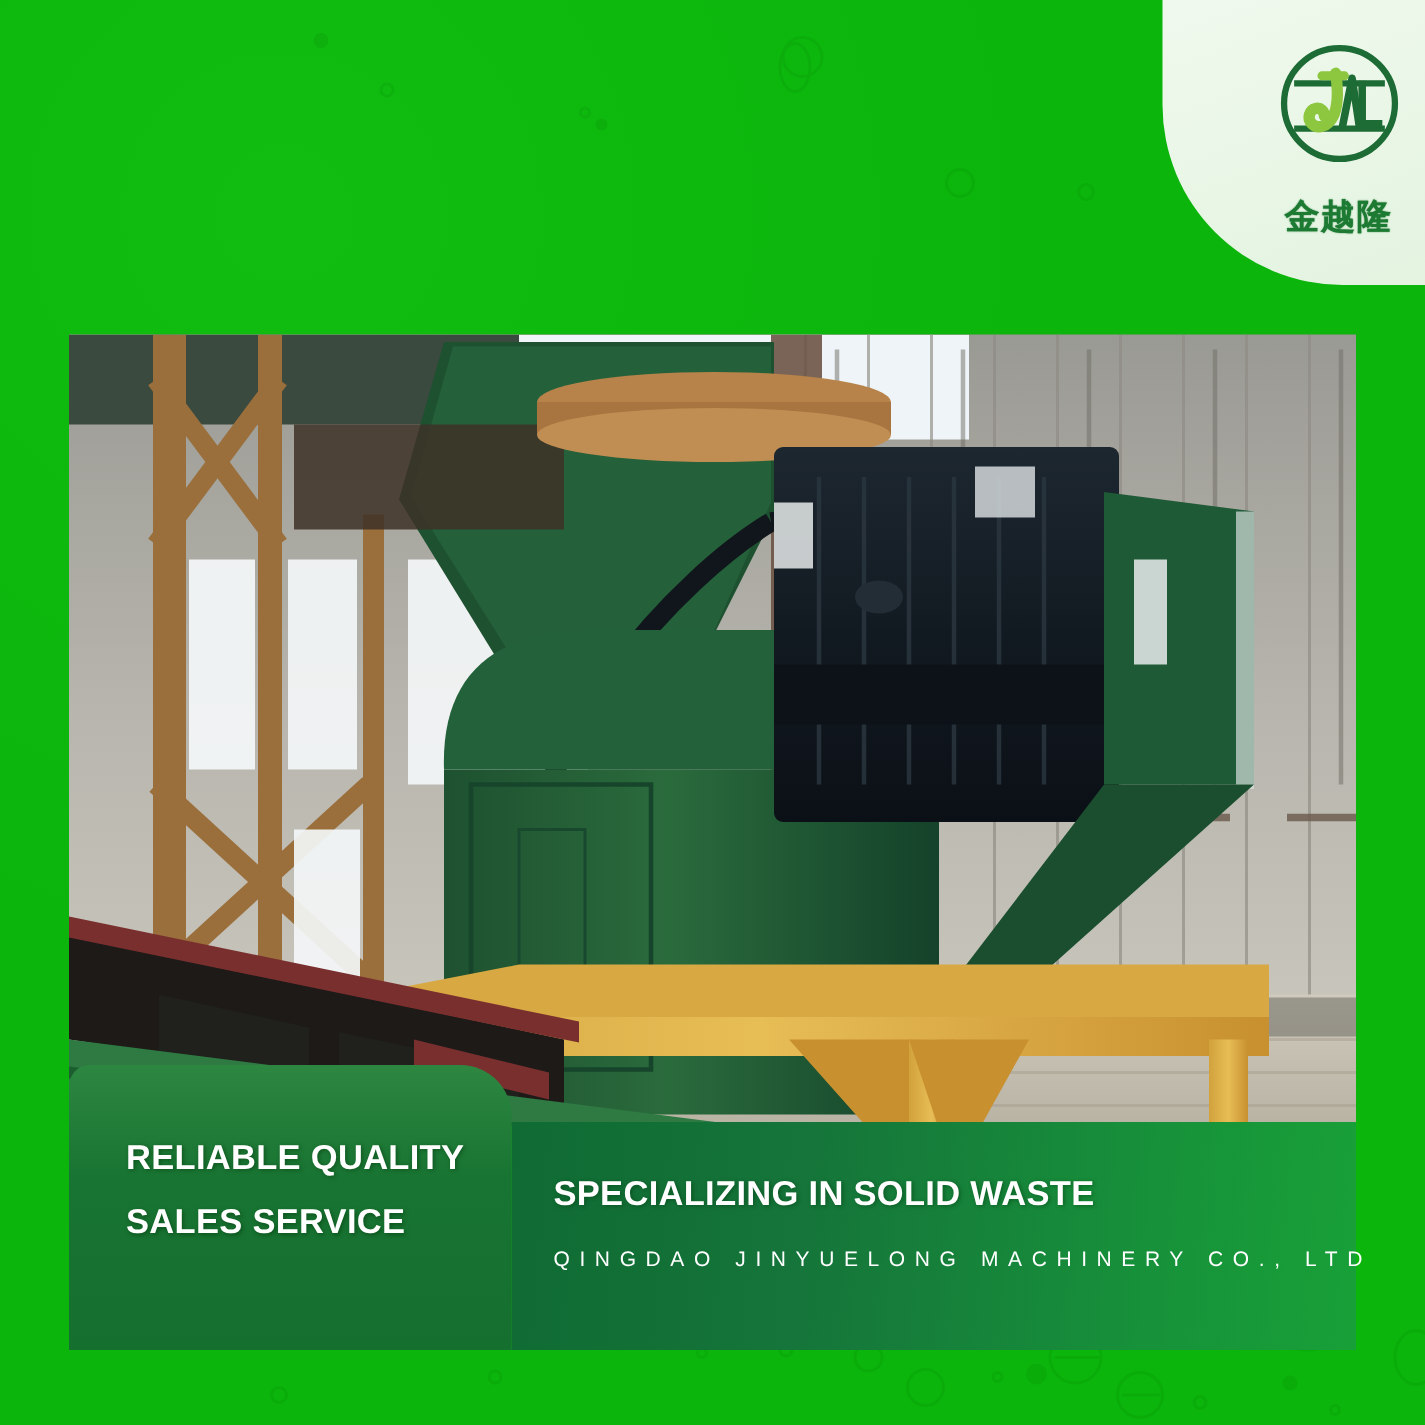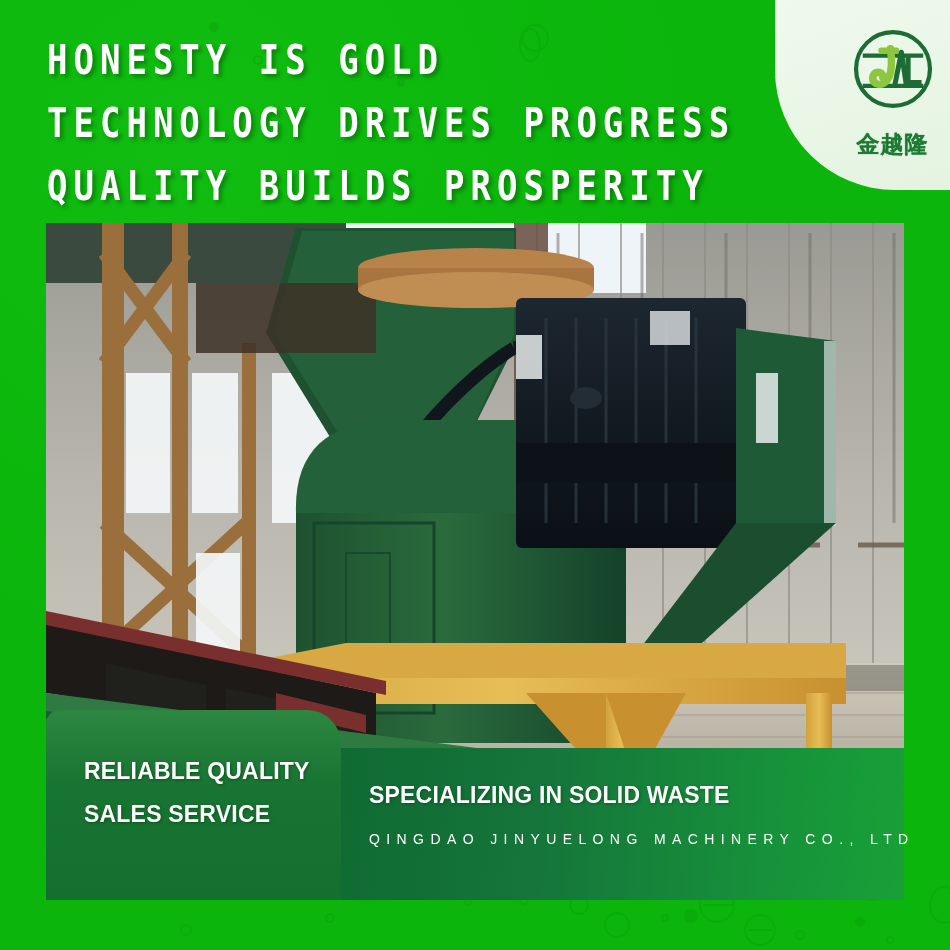--- a/index.html
+++ b/index.html
@@ -178,25 +178,20 @@
 
       <path d="M47 26 c2 14 2 26 -2 34 c-4 8 -12 11 -17 6 c-4 -4 -2 -11 3 -12 c4 -1 7 2 7 6" fill="none" stroke="#8dc63f" stroke-width="9" stroke-linecap="round"></path>
       <path d="M36 28 h18" stroke="#8dc63f" stroke-width="7" stroke-linecap="round"></path>
 
       <path d="M52 70 L60 30 L66 70" fill="none" stroke="#1d6b35" stroke-width="6" stroke-linejoin="round"></path>
       <path d="M68 32 L68 66 L84 66" fill="none" stroke="#1d6b35" stroke-width="6" stroke-linejoin="round"></path>
     </svg>
     <div id="logo-cn">金越隆</div>
   </div>
 
-  <div id="headline">
-    <div class="hl-line l1">HONESTY IS GOLD</div>
-    <div class="hl-line l2">TECHNOLOGY DRIVES PROGRESS</div>
-    <div class="hl-line l3">QUALITY BUILDS PROSPERITY</div>
-  </div>
 
   <div id="photo-frame">
     <svg id="photo" viewBox="0 0 858 527" preserveAspectRatio="none" aria-hidden="true">
       <defs>
         <linearGradient id="wallG" x1="0" y1="0" x2="0" y2="1">
           <stop offset="0" stop-color="#9a9a94"></stop>
           <stop offset=".55" stop-color="#b7b5ad"></stop>
           <stop offset="1" stop-color="#c9c6bc"></stop>
         </linearGradient>
         <linearGradient id="floorG" x1="0" y1="0" x2="0" y2="1">

